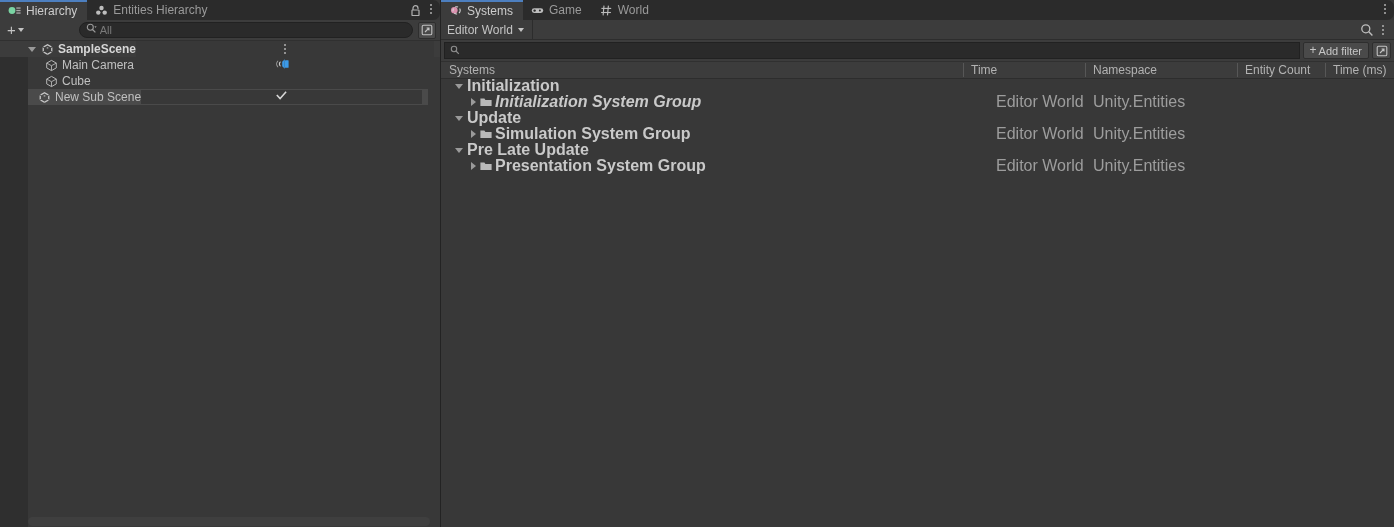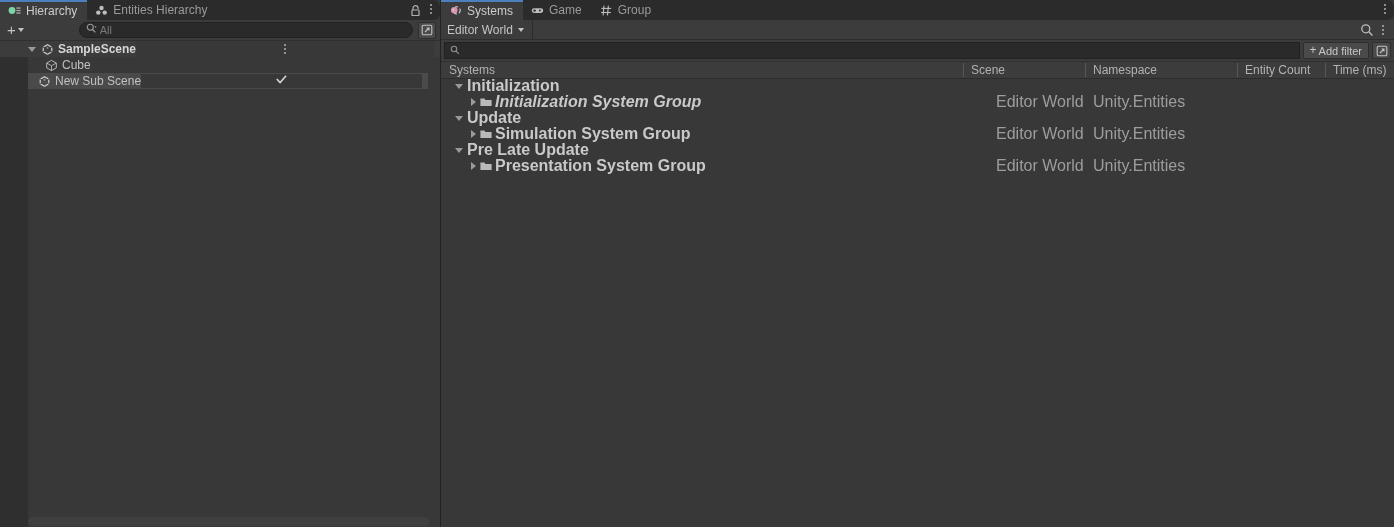--- a/index.html
+++ b/index.html
@@ -226,20 +226,39 @@
             </div>
           </div>
           <div class="row">
             <div class="content" style="padding-left: 45px;">
               <span class="obj-icon">
                 <svg width="13" height="13" viewBox="0 0 13 13">
                   <path d="M6.5 1.4 L11.3 4.1 L11.3 8.9 L6.5 11.6 L1.7 8.9 L1.7 4.1 Z" fill="none" stroke="#b6b6b6" stroke-width="1"></path>
                   <path d="M1.7 4.1 L6.5 6.7 L11.3 4.1 M6.5 6.7 L6.5 11.6" fill="none" stroke="#b6b6b6" stroke-width="0.9"></path>
                 </svg>
               </span>
+              <span>Main Camera</span>
+            </div>
+            <div class="right">
+              <span><svg width="17" height="12" viewBox="0 0 17 12">
+                  <path d="M4.5 3.3 A3 3 0 0 0 4.5 8.7 L4.5 7.2 A1.6 1.6 0 0 1 4.5 4.8 Z" fill="#d0d0d0"></path>
+                  <path d="M2.1 2.2 A4.6 4.6 0 0 0 2.1 9.8 L2.1 8.2 A3.1 3.1 0 0 1 2.1 3.8 Z" fill="#9b9b9b"></path>
+                  <path d="M8.8 1.2 L8.8 10.8 L6.2 8.3 L6.2 3.7 Z" fill="#3c9ae8"></path>
+                  <rect x="9" y="2.2" width="3.6" height="7.6" rx="0.6" fill="#3c9ae8"></rect>
+                </svg></span>
+            </div>
+          </div>
+          <div class="row">
+            <div class="content" style="padding-left: 45px;">
+              <span class="obj-icon">
+                <svg width="13" height="13" viewBox="0 0 13 13">
+                  <path d="M6.5 1.4 L11.3 4.1 L11.3 8.9 L6.5 11.6 L1.7 8.9 L1.7 4.1 Z" fill="none" stroke="#b6b6b6" stroke-width="1"></path>
+                  <path d="M1.7 4.1 L6.5 6.7 L11.3 4.1 M6.5 6.7 L6.5 11.6" fill="none" stroke="#b6b6b6" stroke-width="0.9"></path>
+                </svg>
+              </span>
               <span>Cube</span>
             </div>
             <div class="right"></div>
           </div>
           <div class="row selected" style="margin-left: 28px; margin-right: 12px;">
             <div class="content" style="padding-left: 10px;">
               <span class="obj-icon">
                 <svg width="13" height="13" viewBox="0 0 13 13">
                   <g fill="#c6c6c6">
                     <path d="M6.5 0.9 L10.9 3.4 L9.6 4.2 L6.5 2.4 L3.4 4.2 L2.1 3.4 Z"></path>
@@ -292,21 +311,21 @@
         <span class="tab-icon">
           <svg width="13" height="13" viewBox="0 0 13 13">
             <g stroke="#bdbdbd" stroke-width="1.1">
               <line x1="4" y1="1.6" x2="3.1" y2="11.4"></line>
               <line x1="8.4" y1="1.6" x2="7.5" y2="11.4"></line>
               <line x1="1.4" y1="4.4" x2="11.2" y2="4.4"></line>
               <line x1="1.1" y1="8.5" x2="10.9" y2="8.5"></line>
             </g>
           </svg>
         </span>
-        <span>Group</span>
+        <span>World</span>
       </div>
       <div class="spacer"></div>
       <div class="kebab">
           <i></i>
           <i></i>
           <i></i>
         </div>
     </div>
 
     <div class="sys-toolbar">
@@ -350,21 +369,21 @@
           <path d="M4 8 L8 4 M5.6 4 H8 V6.4" fill="none" stroke="#c2c2c2" stroke-width="1.1"></path>
         </svg>
       </div>
     </div>
 
     <div class="table-head" id="sys-head">
         <div class="th" style="width: 522px;">
           <span>Systems</span>
         </div>
         <div class="th" style="width: 122px;">
-          <span>Scene</span>
+          <span>Time</span>
         </div>
         <div class="th" style="width: 152px;">
           <span>Namespace</span>
         </div>
         <div class="th" style="width: 88px;">
           <span>Entity Count</span>
         </div>
         <div class="th" style="width: 68px;">
           <span>Time (ms)</span>
         </div>

